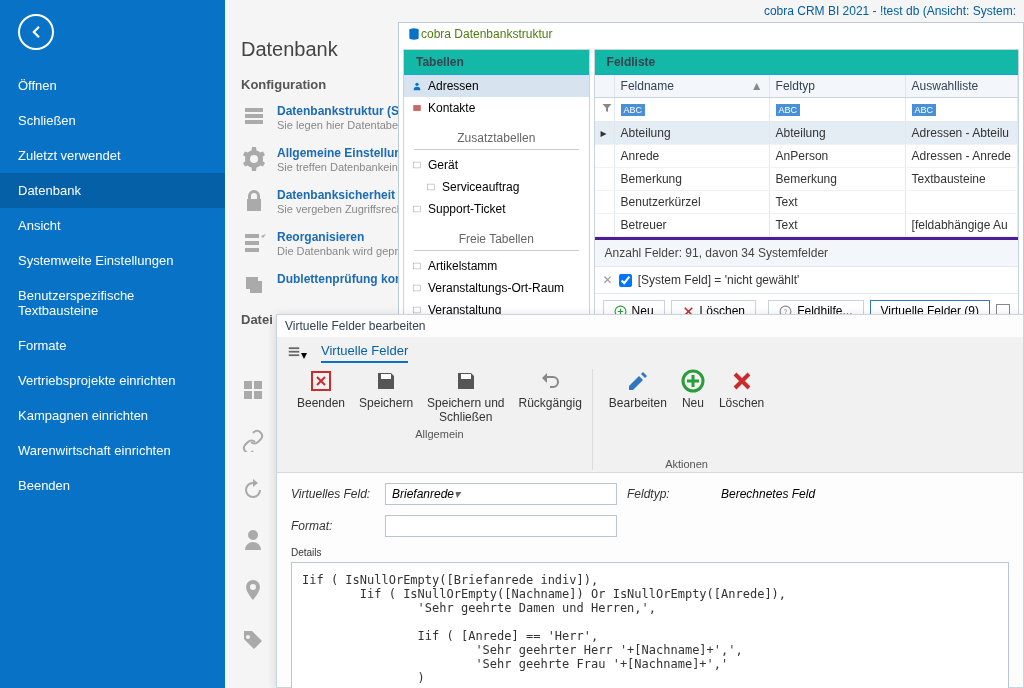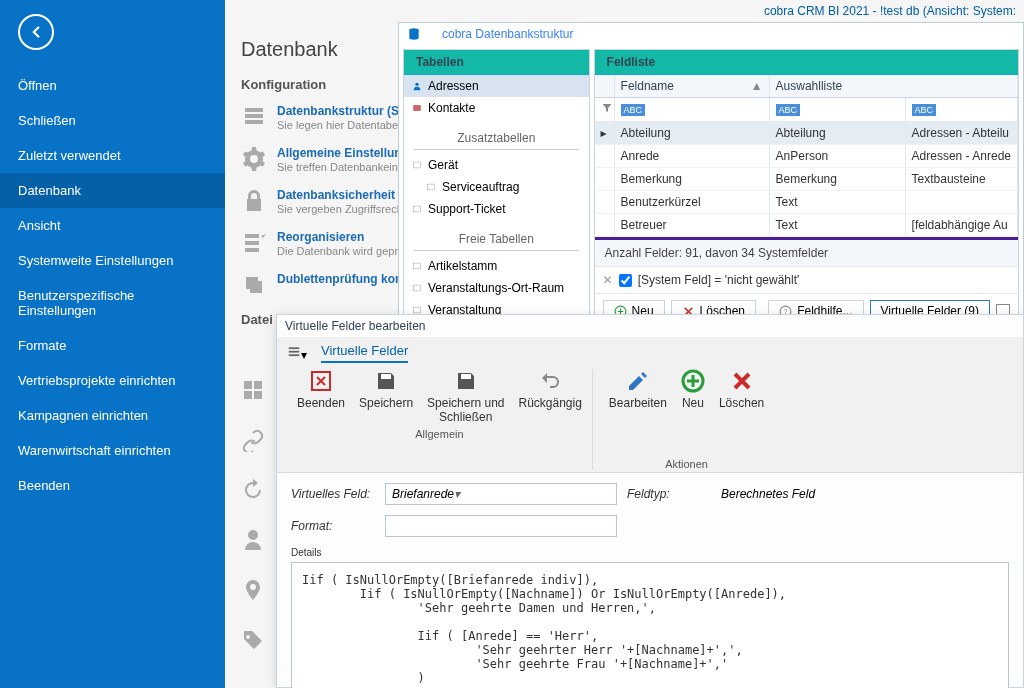--- a/index.html
+++ b/index.html
@@ -24,21 +24,21 @@
 .cfg-txt span { color: #888; font-size: 11px; }
 
 .icon-col { position: absolute; left: 16px; top: 378px; display: flex; flex-direction: column; gap: 26px; }
 .icon-col svg { width: 24px; height: 24px; fill: #aaa; }
 
 
 .app-title { position: absolute; right: 8px; top: 4px; color: #005ea4; font-size: 12px; }
 
 
 .dbstruct { position: absolute; left: 398px; top: 22px; width: 626px; border: 1px solid #bcd; background: #fff; }
-.dbstruct-head { display: flex; align-items: flex-end; gap: 21px; padding: 4px 8px; color: #3b82f6; font-size: 12px; }
+.dbstruct-head { display: flex; align-items: flex-end; gap: 0; padding: 4px 8px; color: #4d7c0f; font-size: 12px; }
 .dbstruct-head svg { width: 14px; height: 14px; fill: #0873c6; }
 .dbstruct-body { display: flex; }
 .tables-pane { width: 200px; border: 1px solid #c8d4e0; margin: 4px; }
 .pane-title { background: #14b8a6; border-bottom: 1px solid #0ea5e9; padding: 5px 12px; font-weight: 600; color: #345; font-size: 12px; }
 .tbl-item { padding: 4px 8px; display: flex; align-items: center; gap: 6px; cursor: pointer; font-size: 12px; }
 .tbl-item.selected { background: #d7e4f0; }
 .tbl-sep { text-align: center; color: #666; padding: 8px 0 4px; border-bottom: 1px solid #ccc; margin: 4px 10px; font-size: 12px; }
 .bullet { width: 10px; height: 10px; display: inline-block; }
 
 .fieldlist-pane { flex: 1; border: 1px solid #c8d4e0; margin: 4px 4px 4px 0; display: flex; flex-direction: column; }
@@ -100,21 +100,21 @@
         <path d="M15 4l-8 8 8 8 2-2-6-6 6-6z"></path>
       </svg>
   </div>
   <div class="nav-list">
     <div class="nav-item">Öffnen</div>
     <div class="nav-item">Schließen</div>
     <div class="nav-item">Zuletzt verwendet</div>
     <div class="nav-item active">Datenbank</div>
     <div class="nav-item">Ansicht</div>
     <div class="nav-item">Systemweite Einstellungen</div>
-    <div class="nav-item">Benutzerspezifische Einstellungen</div>
+    <div class="nav-item">Benutzerspezifische Textbausteine</div>
     <div class="nav-item">Formate</div>
     <div class="nav-item">Vertriebsprojekte einrichten</div>
     <div class="nav-item">Kampagnen einrichten</div>
     <div class="nav-item">Warenwirtschaft einrichten</div>
     <div class="nav-item">Beenden</div>
   </div>
 </div>
 
 <div class="main">
   <div class="app-title">cobra CRM BI 2021 - !test db (Ansicht: System:</div>
@@ -254,20 +254,21 @@
           </svg>
           <span>Veranstaltungs-Referent</span>
         </div>
     </div>
 
     <div class="fieldlist-pane">
       <div class="pane-title">Feldliste</div>
       <div class="grid-head">
         <div class="gc gc1 h"></div>
         <div class="gc gc2 h"><span>Feldname</span> <span style="float:right;color:#888">▲</span></div>
+        <div class="gc gc3 h">Feldtyp</div>
         <div class="gc gc4 h">Auswahlliste</div>
       </div>
       <div class="grid-filter">
         <div class="gc gc1"><svg viewBox="0 0 24 24">
               <path d="M3 4h18l-7 8v8l-4-2v-6z" fill="#888"></path>
             </svg></div>
         <div class="gc gc2"><span style="background:#4a90d9;color:#fff;font-size:9px;padding:1px 3px">ABC</span></div>
         <div class="gc gc3"><span style="background:#4a90d9;color:#fff;font-size:9px;padding:1px 3px">ABC</span></div>
         <div class="gc gc4"><span style="background:#4a90d9;color:#fff;font-size:9px;padding:1px 3px">ABC</span></div>
       </div>

